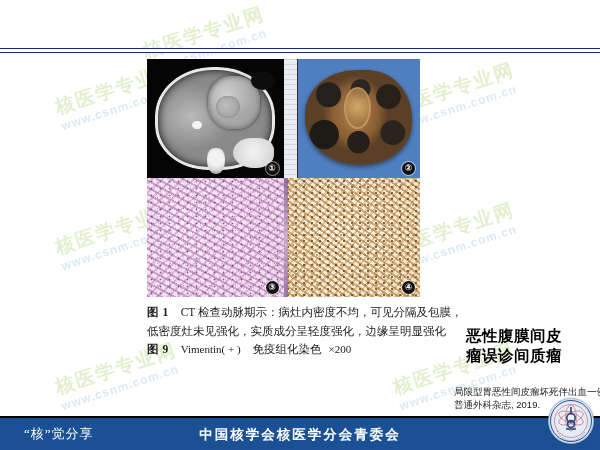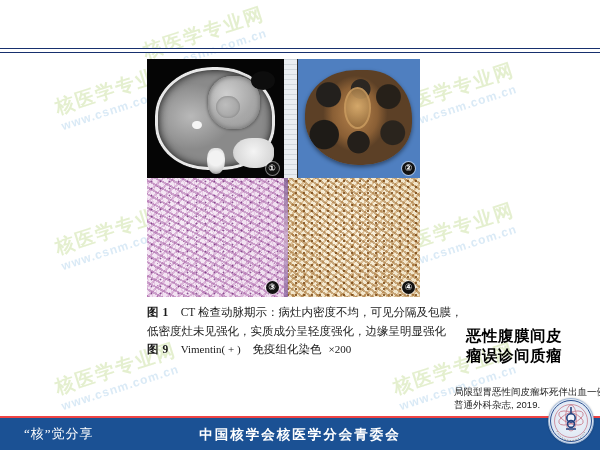--- a/index.html
+++ b/index.html
@@ -319,21 +319,21 @@
   }
 
   
   .bottom-bar {
     position: absolute;
     left: 0;
     bottom: 0;
     width: 600px;
     height: 32px;
     background: #1b5194;
-    border-top: 2px solid #ef4444;
+    border-top: 2px solid #000000;
     text-decoration: underline;
   }
   .bar-left {
     position: absolute;
     left: 24px;
     top: 7px;
     color: #ffffff;
     font-family: "Liberation Serif", "DejaVu Serif", serif;
     font-size: 13px;
     letter-spacing: 1px;

